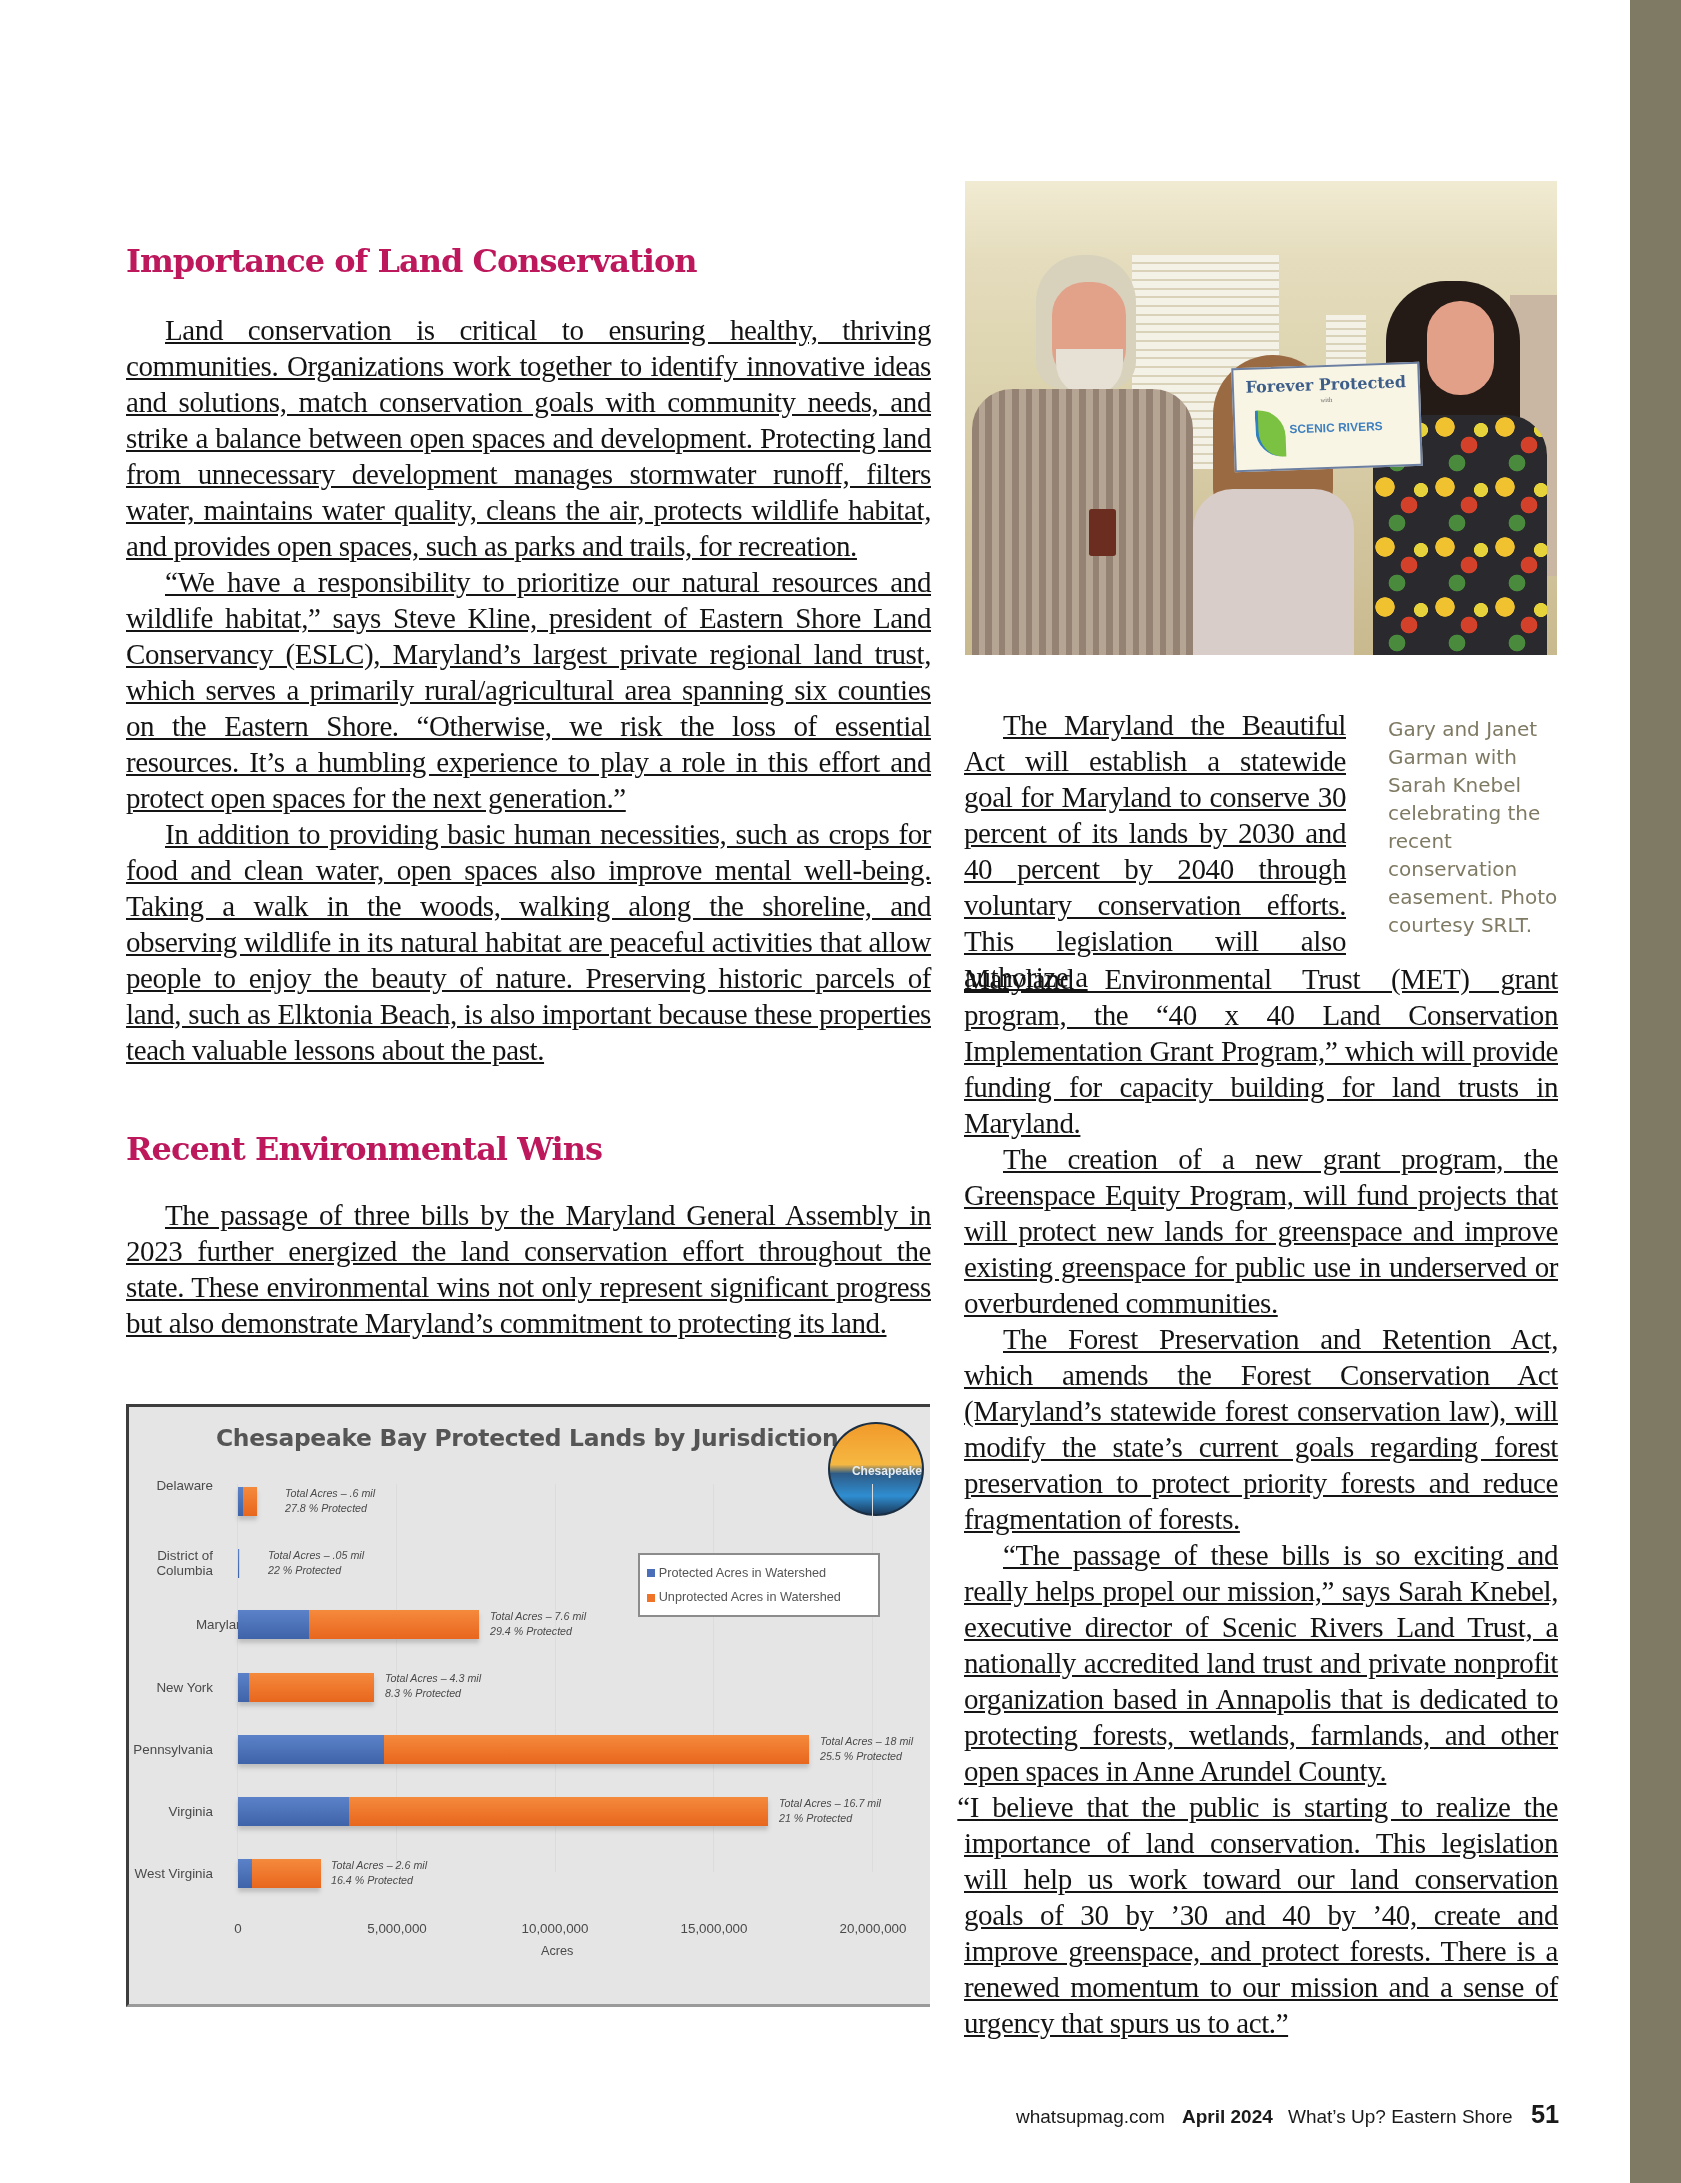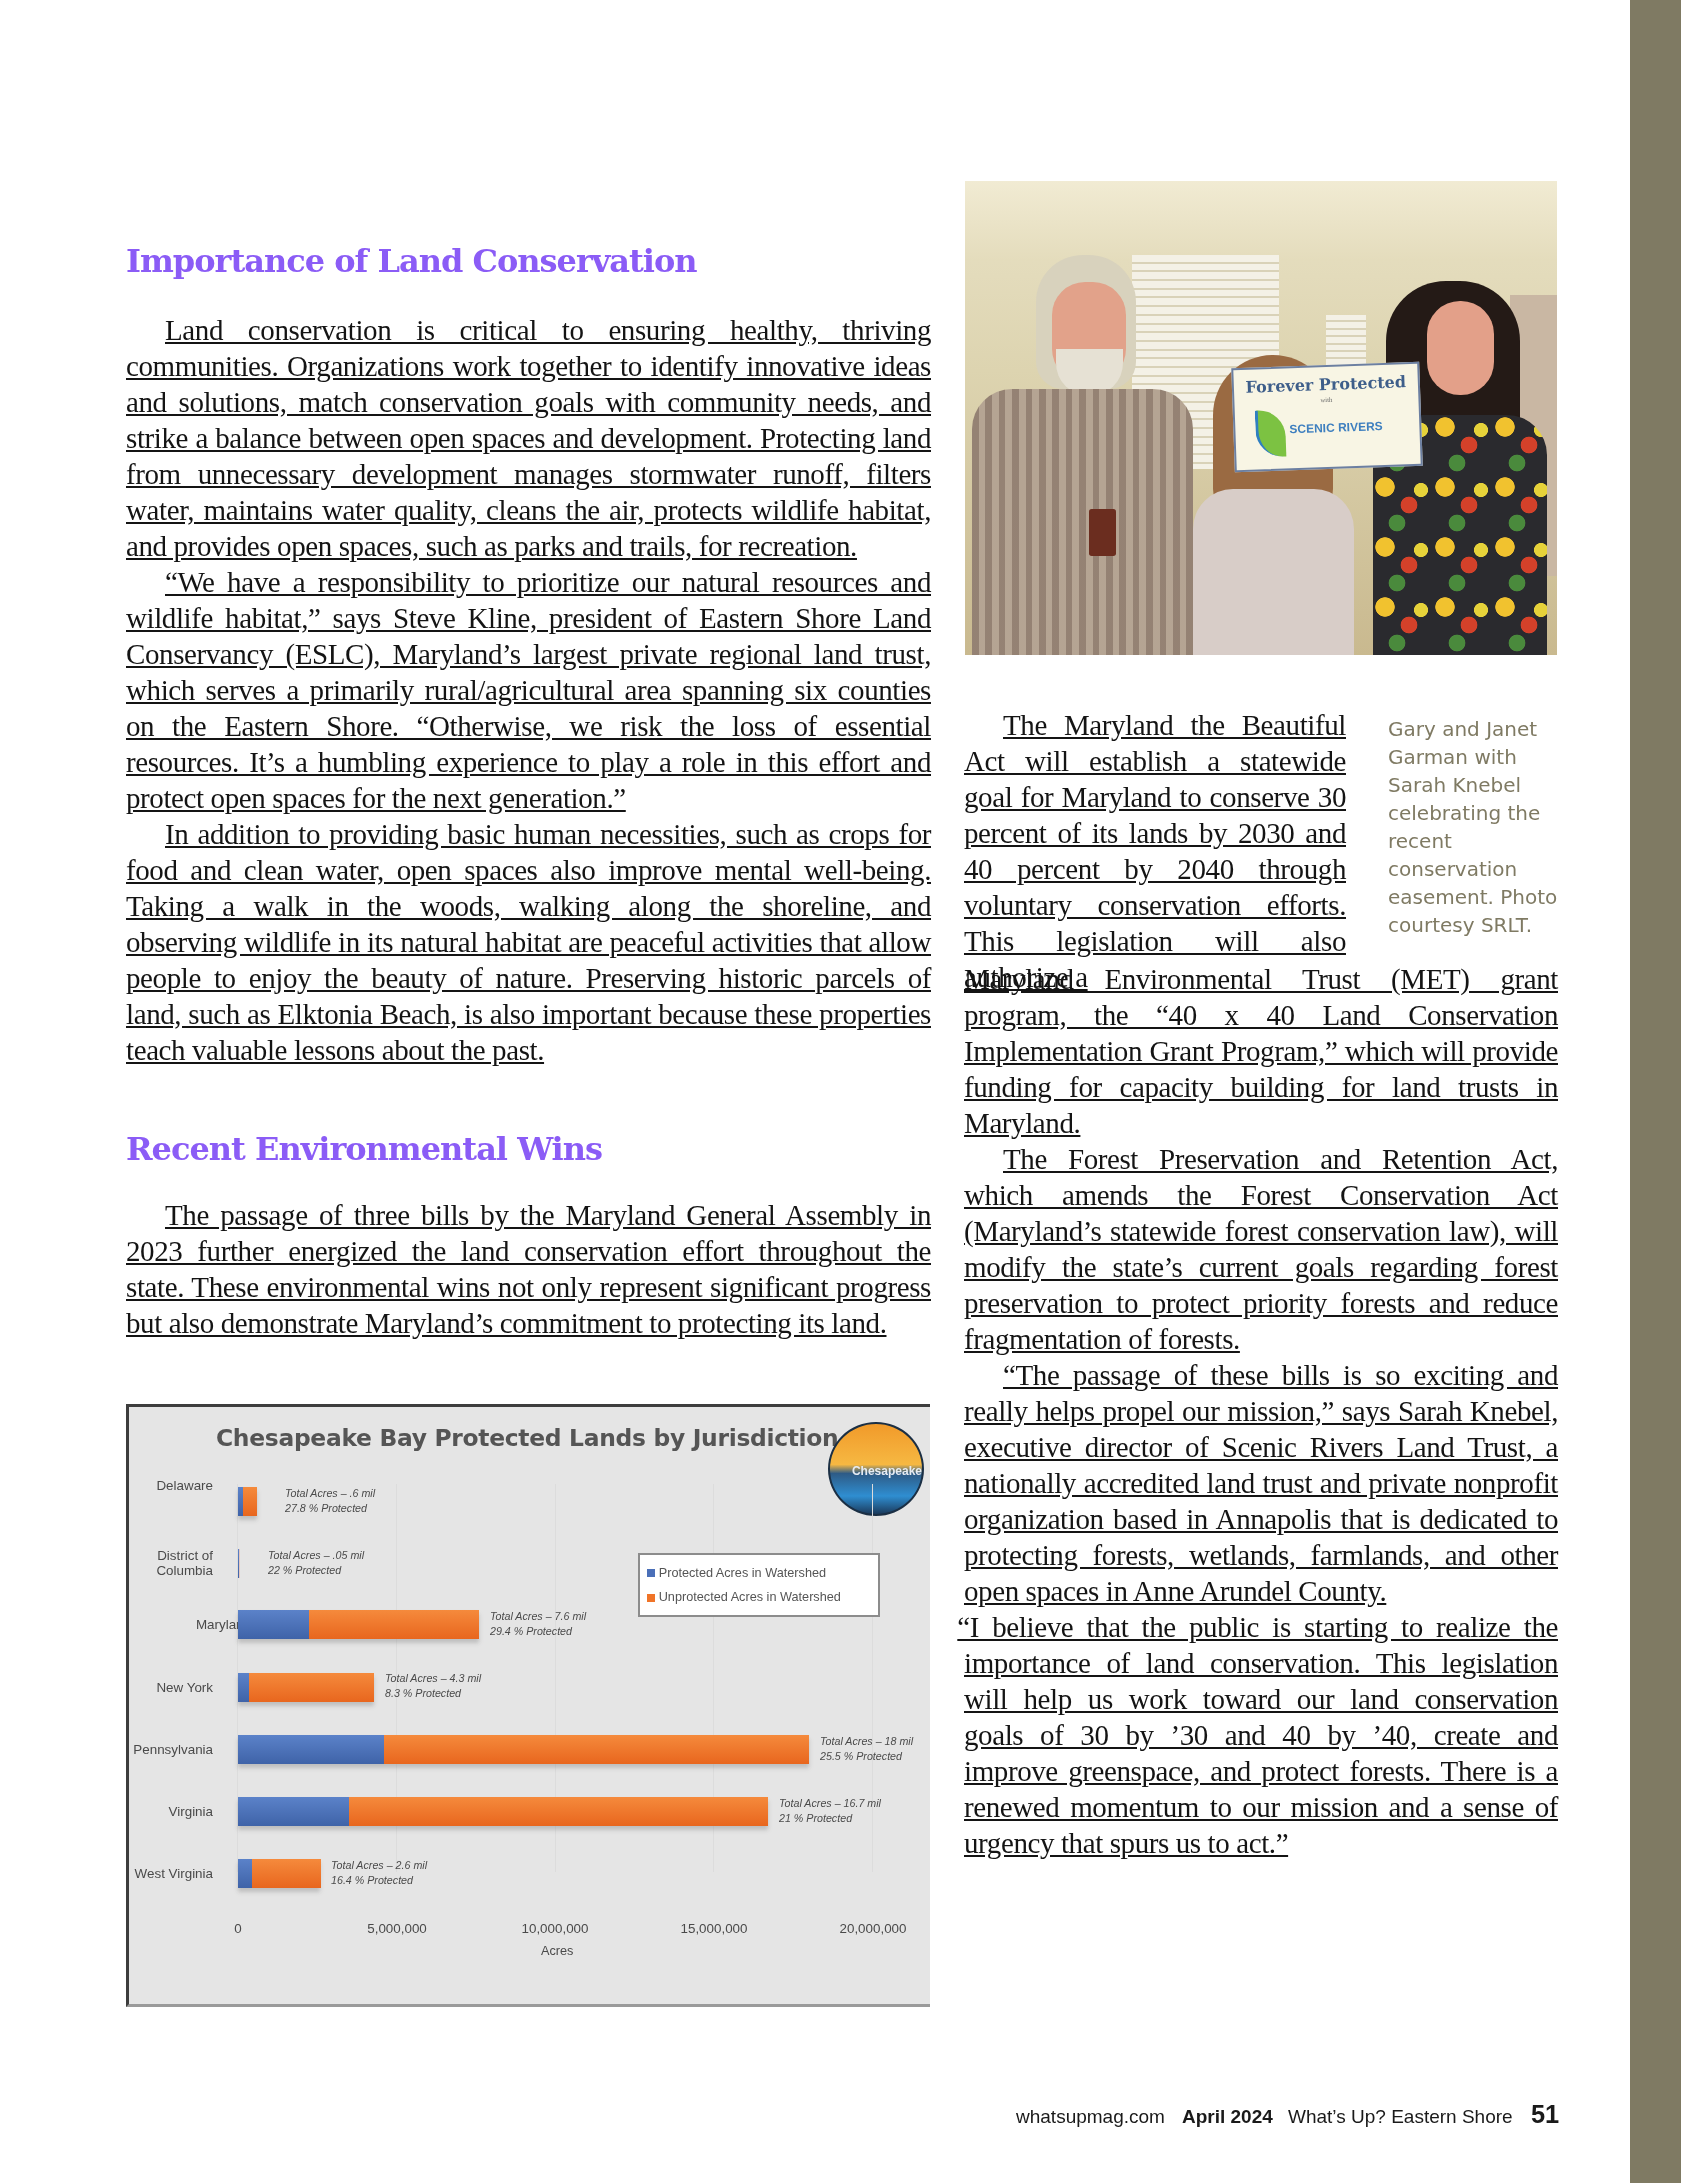--- a/index.html
+++ b/index.html
@@ -1,18 +1,18 @@
 <!DOCTYPE html>
 <html style="font-size:10.7px"><head>
 <meta charset="utf-8">
 <style>
   html,body{margin:0;padding:0;}
   body{width:1681px;height:2183px;position:relative;background:#ffffff;overflow:hidden;font-family:"Liberation Serif","DejaVu Serif",serif;color:#141414;}
   .side-bar{position:absolute;left:1630px;top:0;width:51px;height:2183px;background:#7f7a63;}
-  h2.section{position:absolute;margin:0;font-family:"DejaVu Serif",serif;font-weight:bold;font-size:32px;letter-spacing:-1px;color:#8b5cf6;white-space:nowrap;}
+  h2.section{position:absolute;margin:0;font-family:"DejaVu Serif",serif;font-weight:bold;font-size:32px;letter-spacing:-1px;color:#be185d;white-space:nowrap;}
   .body-text{position:absolute;margin:0;font-size:29px;line-height:36px;text-align:justify;letter-spacing:-0.4px;}
   .body-text p{margin:0;text-indent:39px;text-decoration:underline;}
   .body-text p.no-indent{text-indent:0;}
   .body-text p.hang{text-indent:-6.7px;}
   .photo{position:absolute;left:965px;top:181px;width:592px;height:474px;overflow:hidden;background:linear-gradient(180deg,#e9e2c6 0%,#ddd4b0 40%,#c9b98f 100%);}
   .photo .ceiling{position:absolute;left:0;top:0;width:592px;height:80px;background:linear-gradient(180deg,#f1ebd3,#e4dcbc);}
   .photo .window{position:absolute;left:167px;top:74px;width:147px;height:214px;background:repeating-linear-gradient(180deg,#f4f1e6 0 6.7px,#d9d2b8 6.7px 8.7px);}
   .photo .window2{position:absolute;left:361px;top:134px;width:40px;height:147px;background:repeating-linear-gradient(180deg,#f4f1e6 0 5.4px,#d9d2b8 5.4px 7.4px);}
   .photo .door{position:absolute;right:0;top:114px;width:47px;height:281px;background:#c9b7a3;}
   .photo .man{position:absolute;left:6.7px;top:74px;width:221px;height:402px;}
@@ -172,20 +172,21 @@
   </div>
 </div>
 
 <p class="caption">Gary and Janet Garman with Sarah Knebel celebrating the recent conservation easement. Photo courtesy SRLT.</p>
 
 <div class="body-text" style="left:964px;top:707px;width:382px;">
   <p>The Maryland the Beautiful Act will establish a statewide goal for Maryland to conserve 30 percent of its lands by 2030 and 40 percent by 2040 through voluntary conservation efforts. This legislation will also authorize a</p>
 </div>
 <div class="body-text" style="left:964px;top:961px;width:594px;">
   <p class="no-indent">Maryland Environmental Trust (MET) grant program, the “40 x 40 Land Conservation Implementation Grant Program,” which will provide funding for capacity building for land trusts in Maryland.</p>
+  <p>The creation of a new grant program, the Greenspace Equity Program, will fund projects that will protect new lands for greenspace and improve existing greenspace for public use in underserved or overburdened communities.</p>
   <p>The Forest Preservation and Retention Act, which amends the Forest Conservation Act (Maryland’s statewide forest conservation law), will modify the state’s current goals regarding forest preservation to protect priority forests and reduce fragmentation of forests.</p>
   <p>“The passage of these bills is so exciting and really helps propel our mission,” says Sarah Knebel, executive director of Scenic Rivers Land Trust, a nationally accredited land trust and private nonprofit organization based in Annapolis that is dedicated to protecting forests, wetlands, farmlands, and other open spaces in Anne Arundel County.</p>
   <p class="hang">“I believe that the public is starting to realize the importance of land conservation. This legislation will help us work toward our land conservation goals of 30 by ’30 and 40 by ’40, create and improve greenspace, and protect forests. There is a renewed momentum to our mission and a sense of urgency that spurs us to act.”</p>
 </div>
 
 <div class="footer" style="left:1016px;">whatsupmag.com</div>
 <div class="footer" style="left:1182px;font-weight:bold;">April 2024</div>
 <div class="footer" style="left:1288px;">What’s Up? Eastern Shore</div>
 <div class="page-num">51</div>
 

